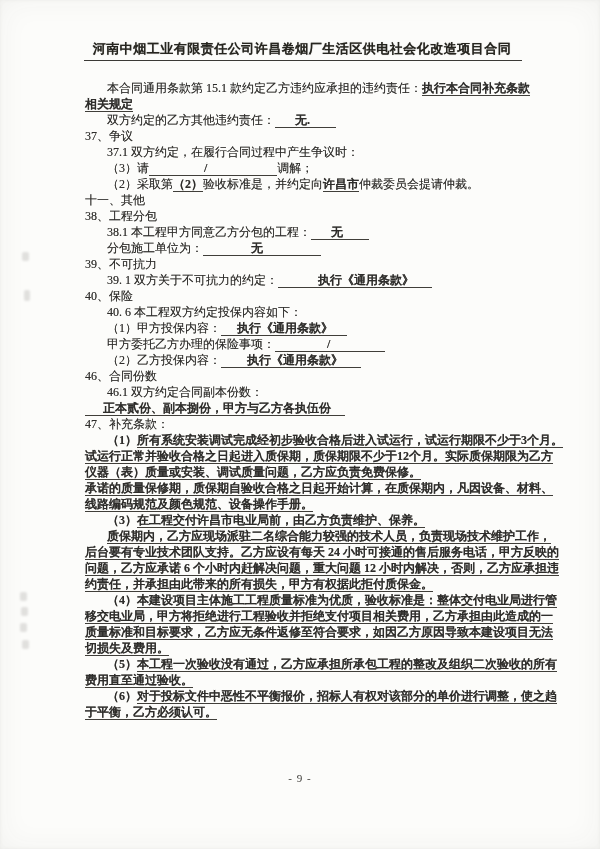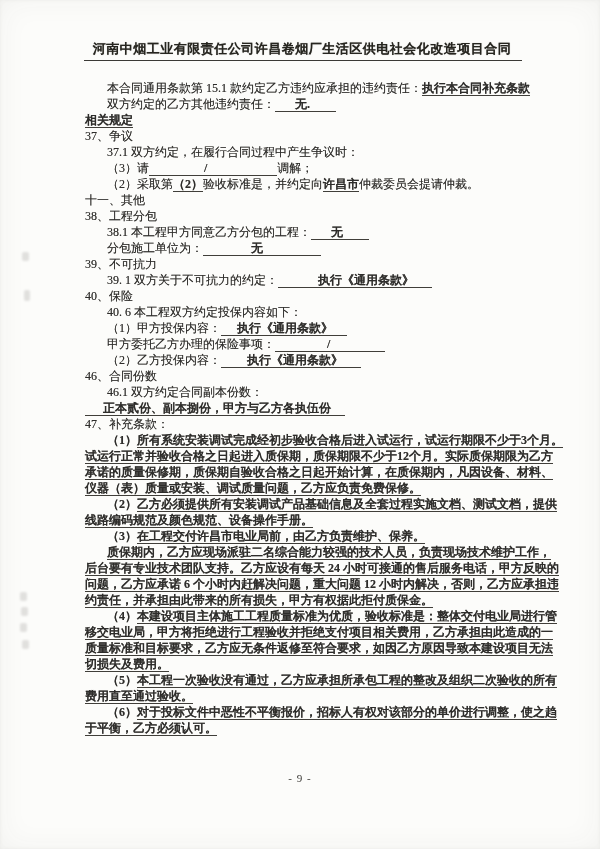--- a/index.html
+++ b/index.html
@@ -56,22 +56,22 @@
   }
 </style>
 </head>
 <body>
 
 <div class="page">
   <div class="title">河南中烟工业有限责任公司许昌卷烟厂生活区供电社会化改造项目合同</div>
   <div class="title-rule"></div>
   <div class="docbody">
       <div class="line indent-1"><span class="seg-n">本合同通用条款第 15.1 款约定乙方违约应承担的违约责任：</span><span class="seg-bu">执行本合同补充条款</span></div>
+      <div class="line indent-0"><span class="seg-bu">相关规定</span></div>
       <div class="line indent-1"><span class="seg-n">双方约定的乙方其他违约责任：</span><span class="seg-g" style="width: 20px;"></span><span class="seg-bu">无.</span><span class="seg-g" style="width: 26px;"></span></div>
-      <div class="line indent-0"><span class="seg-bu">相关规定</span></div>
       <div class="line indent-0"><span class="seg-n">37、争议</span></div>
       <div class="line indent-1"><span class="seg-n">37.1 双方约定，在履行合同过程中产生争议时：</span></div>
       <div class="line indent-1"><span class="seg-n">（3）请</span><span class="seg-g" style="width: 55px;"></span><span class="seg-bu">/</span><span class="seg-g" style="width: 70px;"></span><span class="seg-n">调解；</span></div>
       <div class="line indent-1"><span class="seg-n">（2）采取第</span><span class="seg-bu">（2）</span><span class="seg-n">验收标准是，并约定向</span><span class="seg-bu">许昌市</span><span class="seg-n">仲裁委员会提请仲裁。</span></div>
       <div class="line indent-0"><span class="seg-n">十一、其他</span></div>
       <div class="line indent-0"><span class="seg-n">38、工程分包</span></div>
       <div class="line indent-1"><span class="seg-n">38.1 本工程甲方同意乙方分包的工程：</span><span class="seg-g" style="width: 20px;"></span><span class="seg-bu">无</span><span class="seg-g" style="width: 26px;"></span></div>
       <div class="line indent-1"><span class="seg-n">分包施工单位为：</span><span class="seg-g" style="width: 48px;"></span><span class="seg-bu">无</span><span class="seg-g" style="width: 58px;"></span></div>
       <div class="line indent-0"><span class="seg-n">39、不可抗力</span></div>
       <div class="line indent-1"><span class="seg-n">39. 1 双方关于不可抗力的约定：</span><span class="seg-g" style="width: 40px;"></span><span class="seg-bu">执行《通用条款》</span><span class="seg-g" style="width: 18px;"></span></div>
@@ -79,23 +79,22 @@
       <div class="line indent-1"><span class="seg-n">40. 6 本工程双方约定投保内容如下：</span></div>
       <div class="line indent-1"><span class="seg-n">（1）甲方投保内容：</span><span class="seg-g" style="width: 16px;"></span><span class="seg-bu">执行《通用条款》</span><span class="seg-g" style="width: 14px;"></span></div>
       <div class="line indent-1"><span class="seg-n">甲方委托乙方办理的保险事项：</span><span class="seg-g" style="width: 52px;"></span><span class="seg-bu">/</span><span class="seg-g" style="width: 55px;"></span></div>
       <div class="line indent-1"><span class="seg-n">（2）乙方投保内容：</span><span class="seg-g" style="width: 26px;"></span><span class="seg-bu">执行《通用条款》</span><span class="seg-g" style="width: 18px;"></span></div>
       <div class="line indent-0"><span class="seg-n">46、合同份数</span></div>
       <div class="line indent-1"><span class="seg-n">46.1 双方约定合同副本份数：</span></div>
       <div class="line indent-0"><span class="seg-g" style="width: 18px;"></span><span class="seg-bu">正本贰份、副本捌份，甲方与乙方各执伍份</span><span class="seg-g" style="width: 14px;"></span></div>
       <div class="line indent-0"><span class="seg-n">47、补充条款：</span></div>
       <div class="line indent-1"><span class="seg-b">（1）</span><span class="seg-bu">所有系统安装调试完成经初步验收合格后进入试运行，试运行期限不少于3个月。</span></div>
       <div class="line indent-0"><span class="seg-bu">试运行正常并验收合格之日起进入质保期，质保期限不少于12个月。实际质保期限为乙方</span></div>
+      <div class="line indent-0"><span class="seg-bu">仪器（表）质量或安装、调试质量问题，乙方应负责免费保修。</span></div>
       <div class="line indent-0"><span class="seg-bu">承诺的质量保修期，质保期自验收合格之日起开始计算，在质保期内，凡因设备、材料、</span></div>
-      <div class="line indent-0"><span class="seg-bu">仪器（表）质量或安装、调试质量问题，乙方应负责免费保修。</span></div>
-      <div class="line indent-1"><span class="seg-b">（2）</span><span class="seg-bu">乙方必须提供所有安装调试产品基础信息及全套过程实施文档、测试文档，提供</span></div>
       <div class="line indent-0"><span class="seg-bu">线路编码规范及颜色规范、设备操作手册。</span></div>
       <div class="line indent-1"><span class="seg-b">（3）</span><span class="seg-bu">在工程交付许昌市电业局前，由乙方负责维护、保养。</span></div>
       <div class="line indent-1"><span class="seg-bu">质保期内，乙方应现场派驻二名综合能力较强的技术人员，负责现场技术维护工作，</span></div>
       <div class="line indent-0"><span class="seg-bu">后台要有专业技术团队支持。乙方应设有每天 24 小时可接通的售后服务电话，甲方反映的</span></div>
       <div class="line indent-0"><span class="seg-bu">问题，乙方应承诺 6 个小时内赶解决问题，重大问题 12 小时内解决，否则，乙方应承担违</span></div>
       <div class="line indent-0"><span class="seg-bu">约责任，并承担由此带来的所有损失，甲方有权据此拒付质保金。</span></div>
       <div class="line indent-1"><span class="seg-b">（4）</span><span class="seg-bu">本建设项目主体施工工程质量标准为优质，验收标准是：整体交付电业局进行管</span></div>
       <div class="line indent-0"><span class="seg-bu">移交电业局，甲方将拒绝进行工程验收并拒绝支付项目相关费用，乙方承担由此造成的一</span></div>
       <div class="line indent-0"><span class="seg-bu">质量标准和目标要求，乙方应无条件返修至符合要求，如因乙方原因导致本建设项目无法</span></div>
       <div class="line indent-0"><span class="seg-bu">切损失及费用。</span></div>

